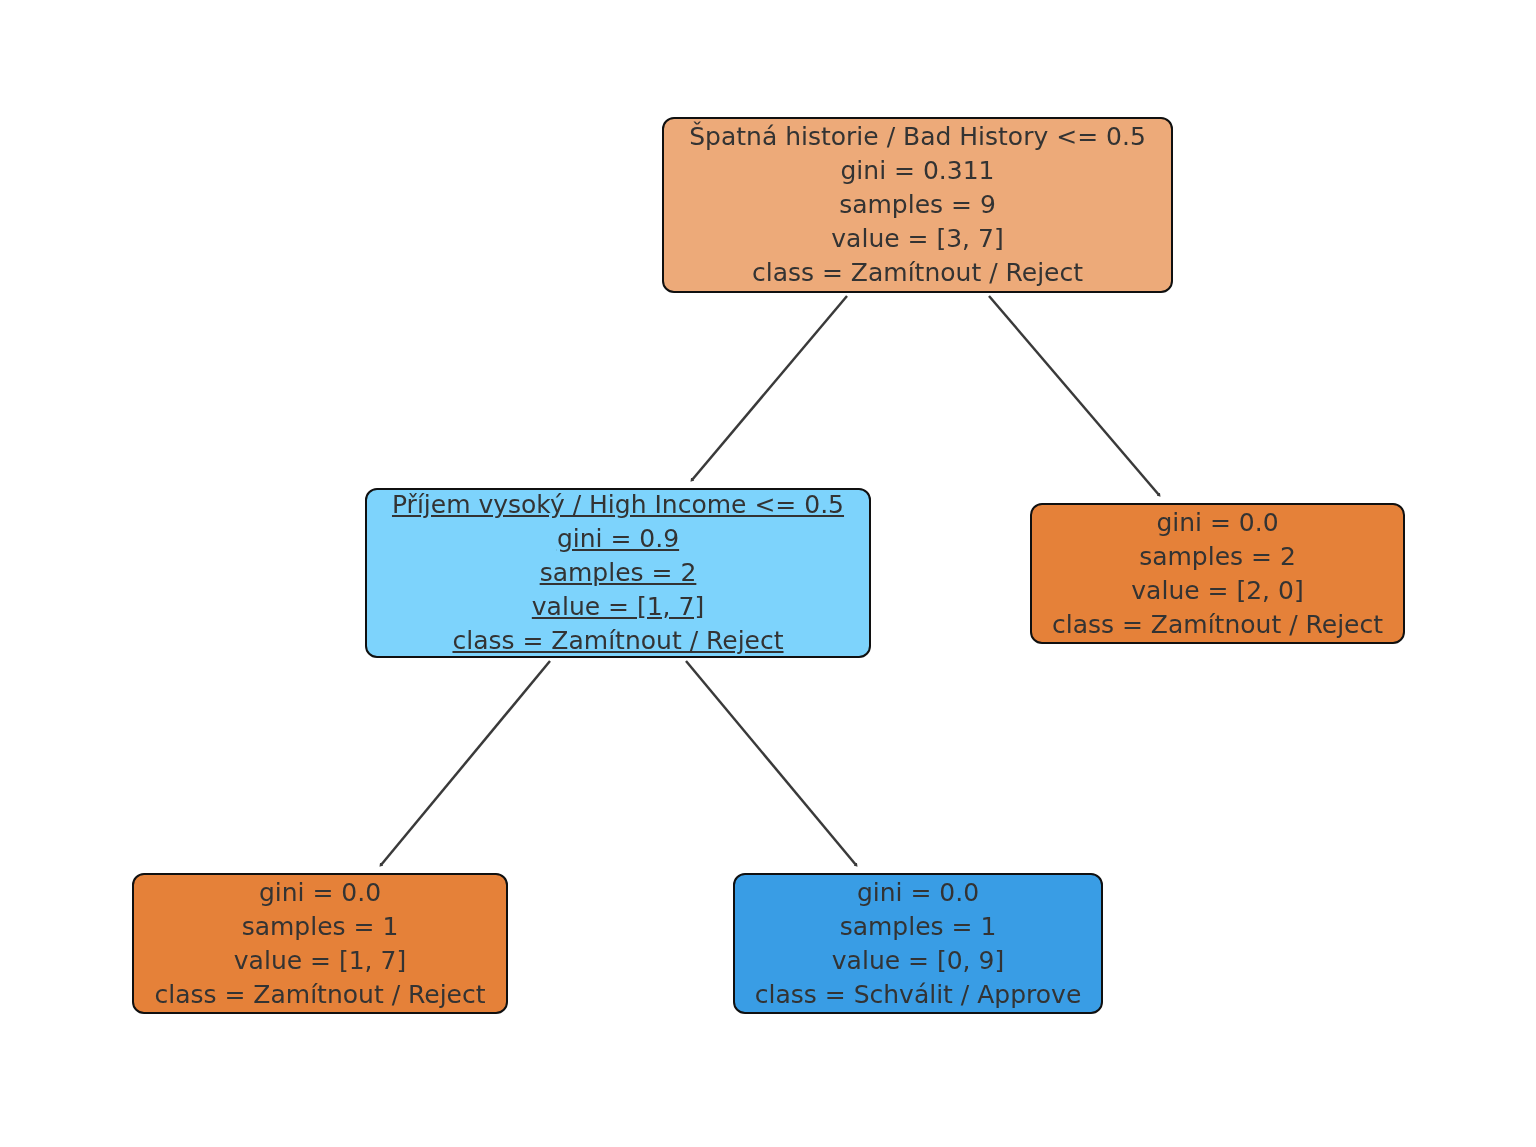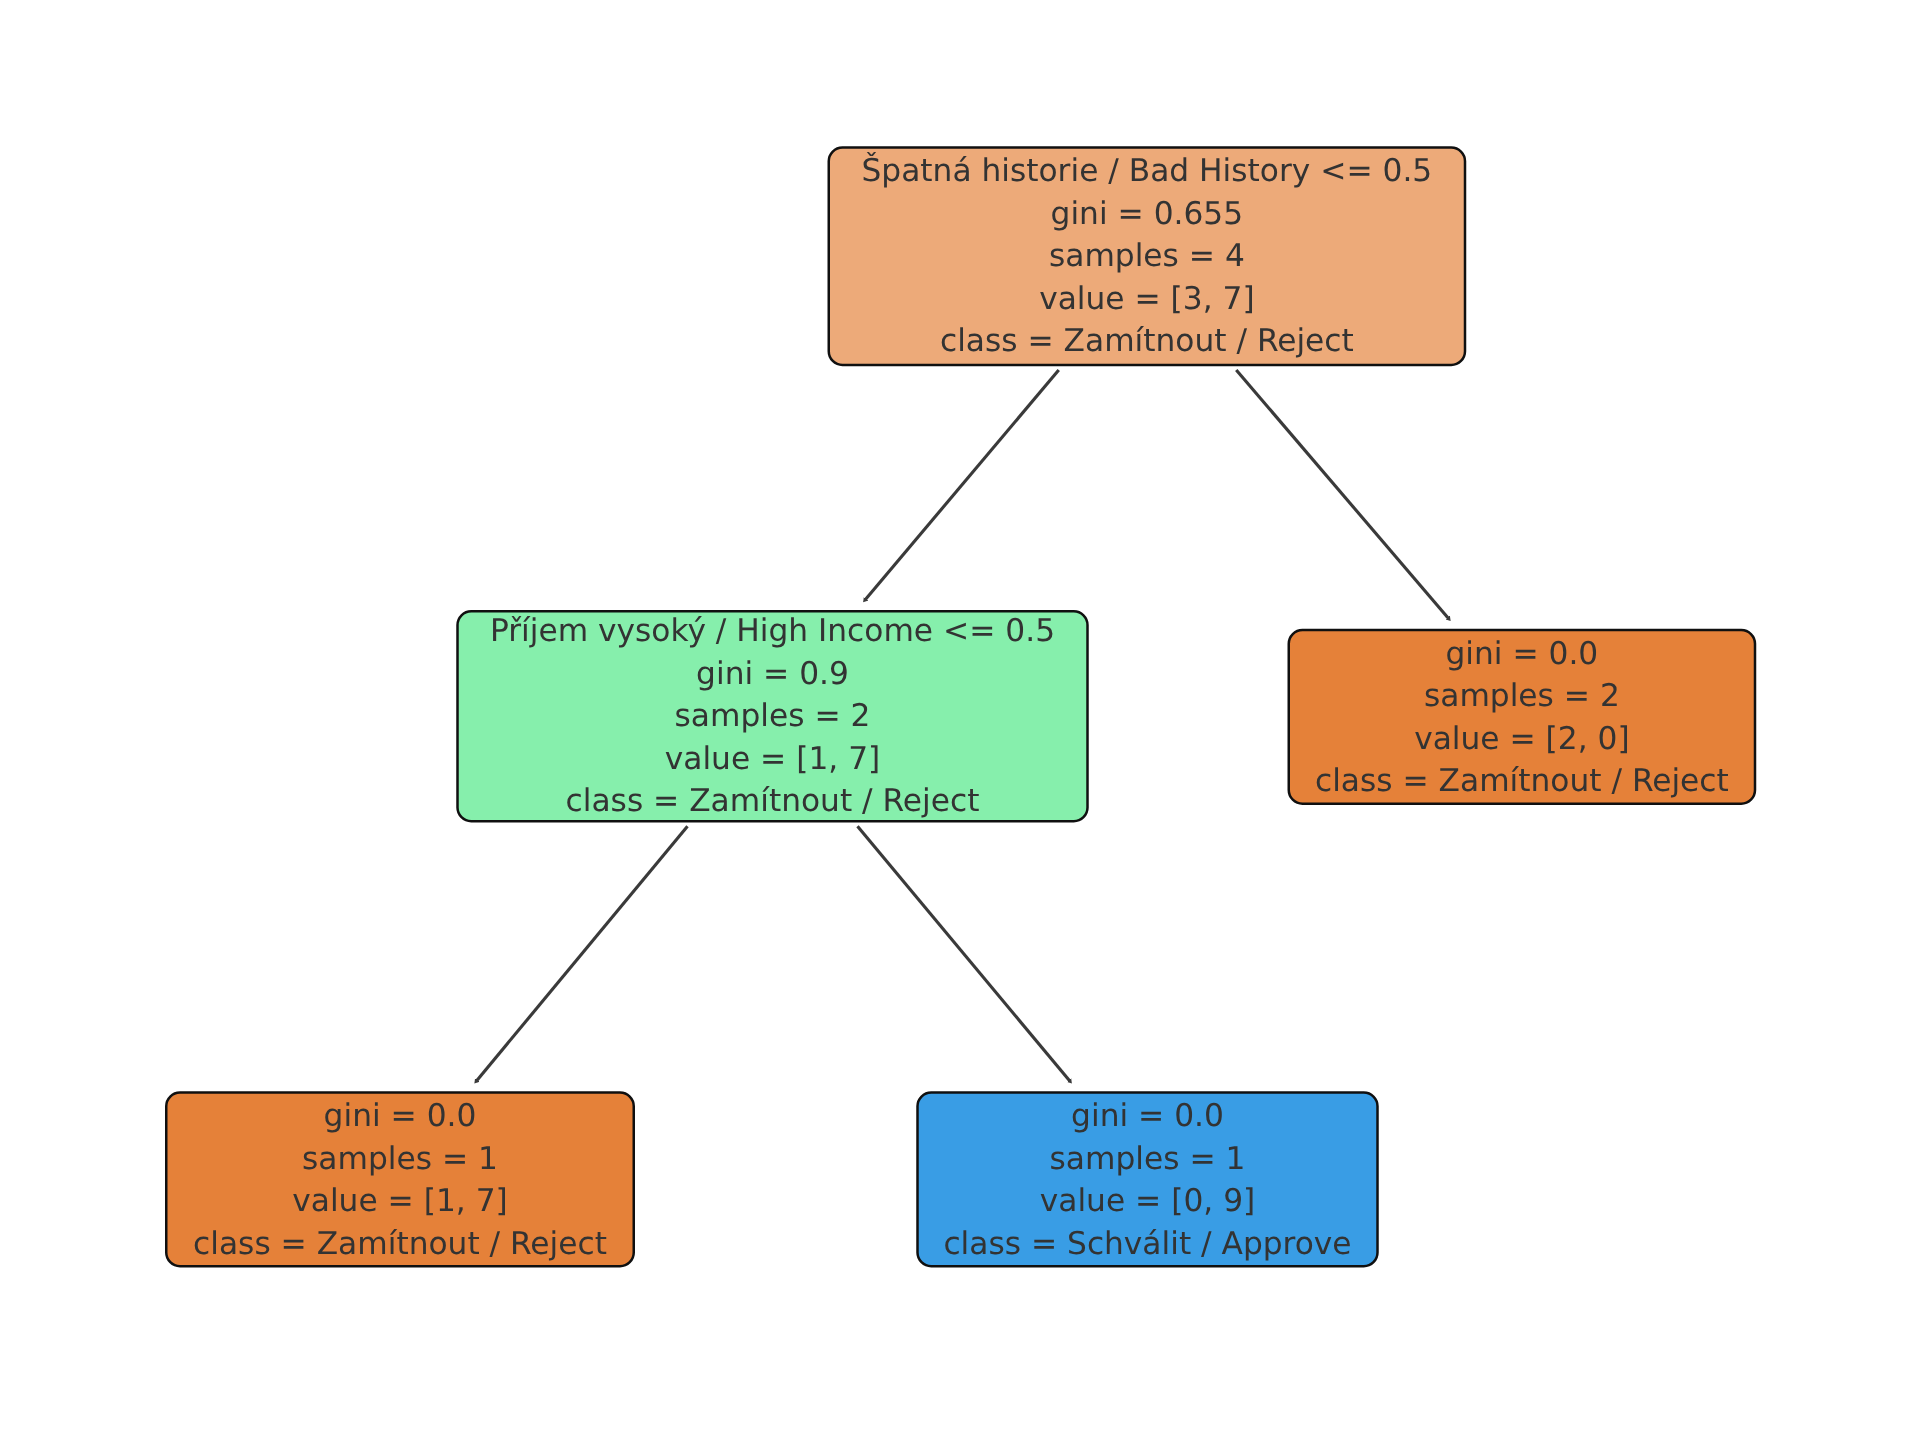--- a/index.html
+++ b/index.html
@@ -41,27 +41,27 @@
       </marker>
     </defs>
     <line x1="847" y1="296" x2="692" y2="480" stroke-width="2.5" marker-end="url(#arrowhead)" style="stroke: rgb(58, 58, 58);"></line>
     <line x1="989" y1="296" x2="1159" y2="495" stroke-width="2.5" marker-end="url(#arrowhead)" style="stroke: rgb(58, 58, 58);"></line>
     <line x1="550" y1="661" x2="381" y2="865" stroke-width="2.5" marker-end="url(#arrowhead)" style="stroke: rgb(58, 58, 58);"></line>
     <line x1="686" y1="661" x2="856" y2="865" stroke-width="2.5" marker-end="url(#arrowhead)" style="stroke: rgb(58, 58, 58);"></line>
   </svg>
 
   <div class="node node-root" style="background-color: rgb(237, 170, 121);">
     <div class="line">Špatná historie / Bad History &lt;= 0.5</div>
-    <div class="line">gini = 0.655</div>
-    <div class="line">samples = 4</div>
+    <div class="line">gini = 0.311</div>
+    <div class="line">samples = 9</div>
     <div class="line">value = [3, 7]</div>
     <div class="line">class = Zamítnout / Reject</div>
   </div>
 
-  <div class="node node-income" style="background-color: #86efac;">
+  <div class="node node-income" style="background-color: #7dd3fc; text-decoration: underline;">
     <div class="line">Příjem vysoký / High Income &lt;= 0.5</div>
     <div class="line">gini = 0.9</div>
     <div class="line">samples = 2</div>
     <div class="line">value = [1, 7]</div>
     <div class="line">class = Zamítnout / Reject</div>
   </div>
 
   <div class="node node-leaf-right" style="background-color: rgb(229, 129, 57);">
     <div class="line">gini = 0.0</div>
     <div class="line">samples = 2</div>

